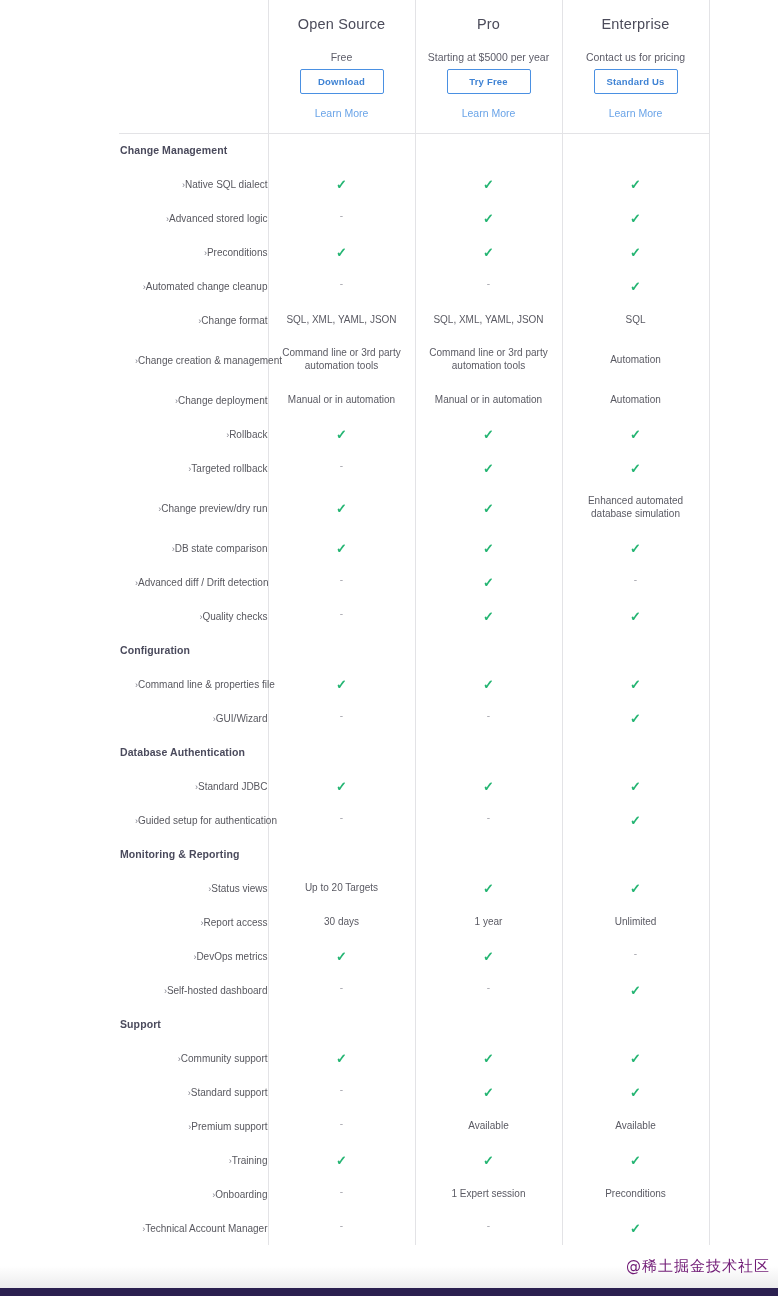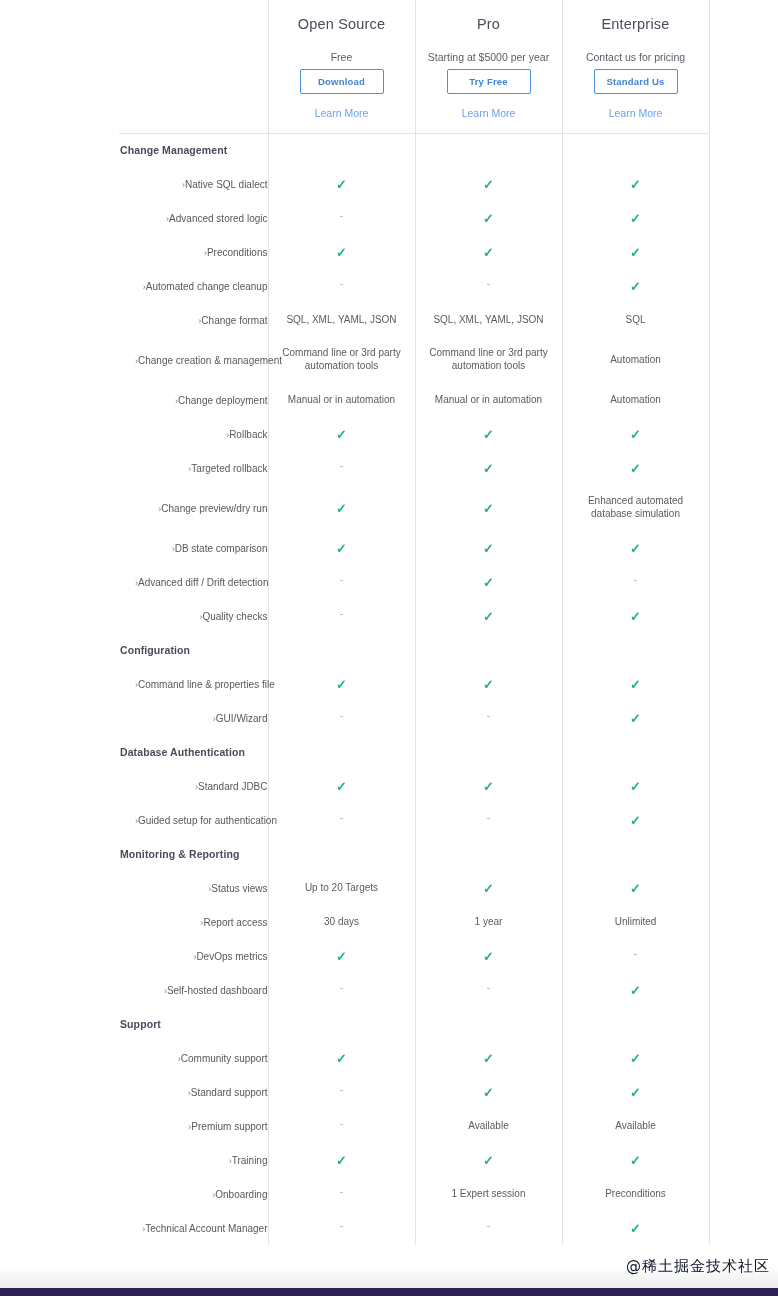--- a/index.html
+++ b/index.html
@@ -145,21 +145,21 @@
     line-height: 1;
     transform: translateY(-2px);
   }
 
   
   .watermark {
     position: absolute;
     right: 8px;
     bottom: 20px;
     font-size: 15px;
-    color: #0f172a;
+    color: #701a75;
     letter-spacing: 1px;
     white-space: nowrap;
     font-family: "DejaVu Sans", sans-serif;
   }
   .bottom-bar {
     position: absolute;
     left: 0;
     bottom: 0;
     width: 778px;
     height: 8px;

